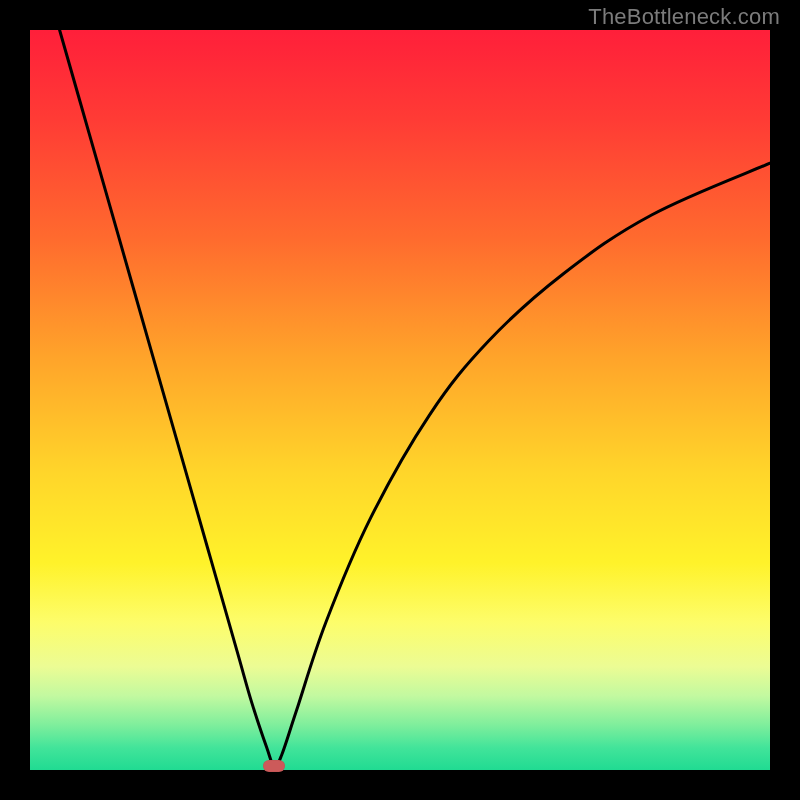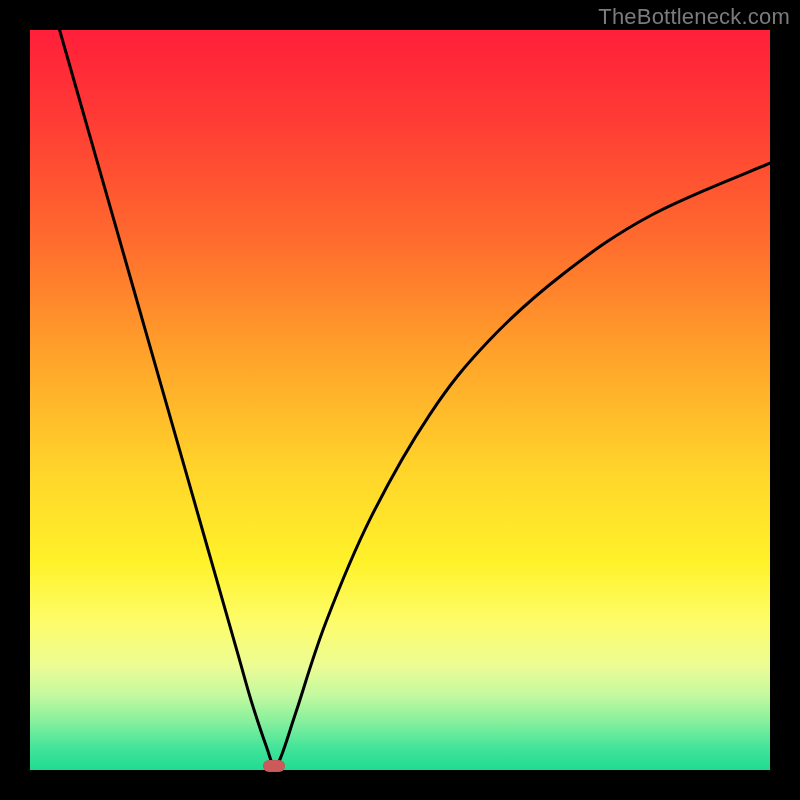--- a/index.html
+++ b/index.html
@@ -35,21 +35,21 @@
       #ecfc94 86%,
       #c2f9a0 90%,
       #7dee9c 94%,
       #42e49a 97%,
       #20db92 100%
     );
   }
   .watermark {
     position: absolute;
     top: 4px;
-    right: 10px;
+    right: 20px;
     color: #7b7b7b;
     font-size: 22px;
     font-weight: 500;
     letter-spacing: 0.2px;
     user-select: none;
   }
   svg.curve {
     position: absolute;
     left: 0;
     top: 0;

